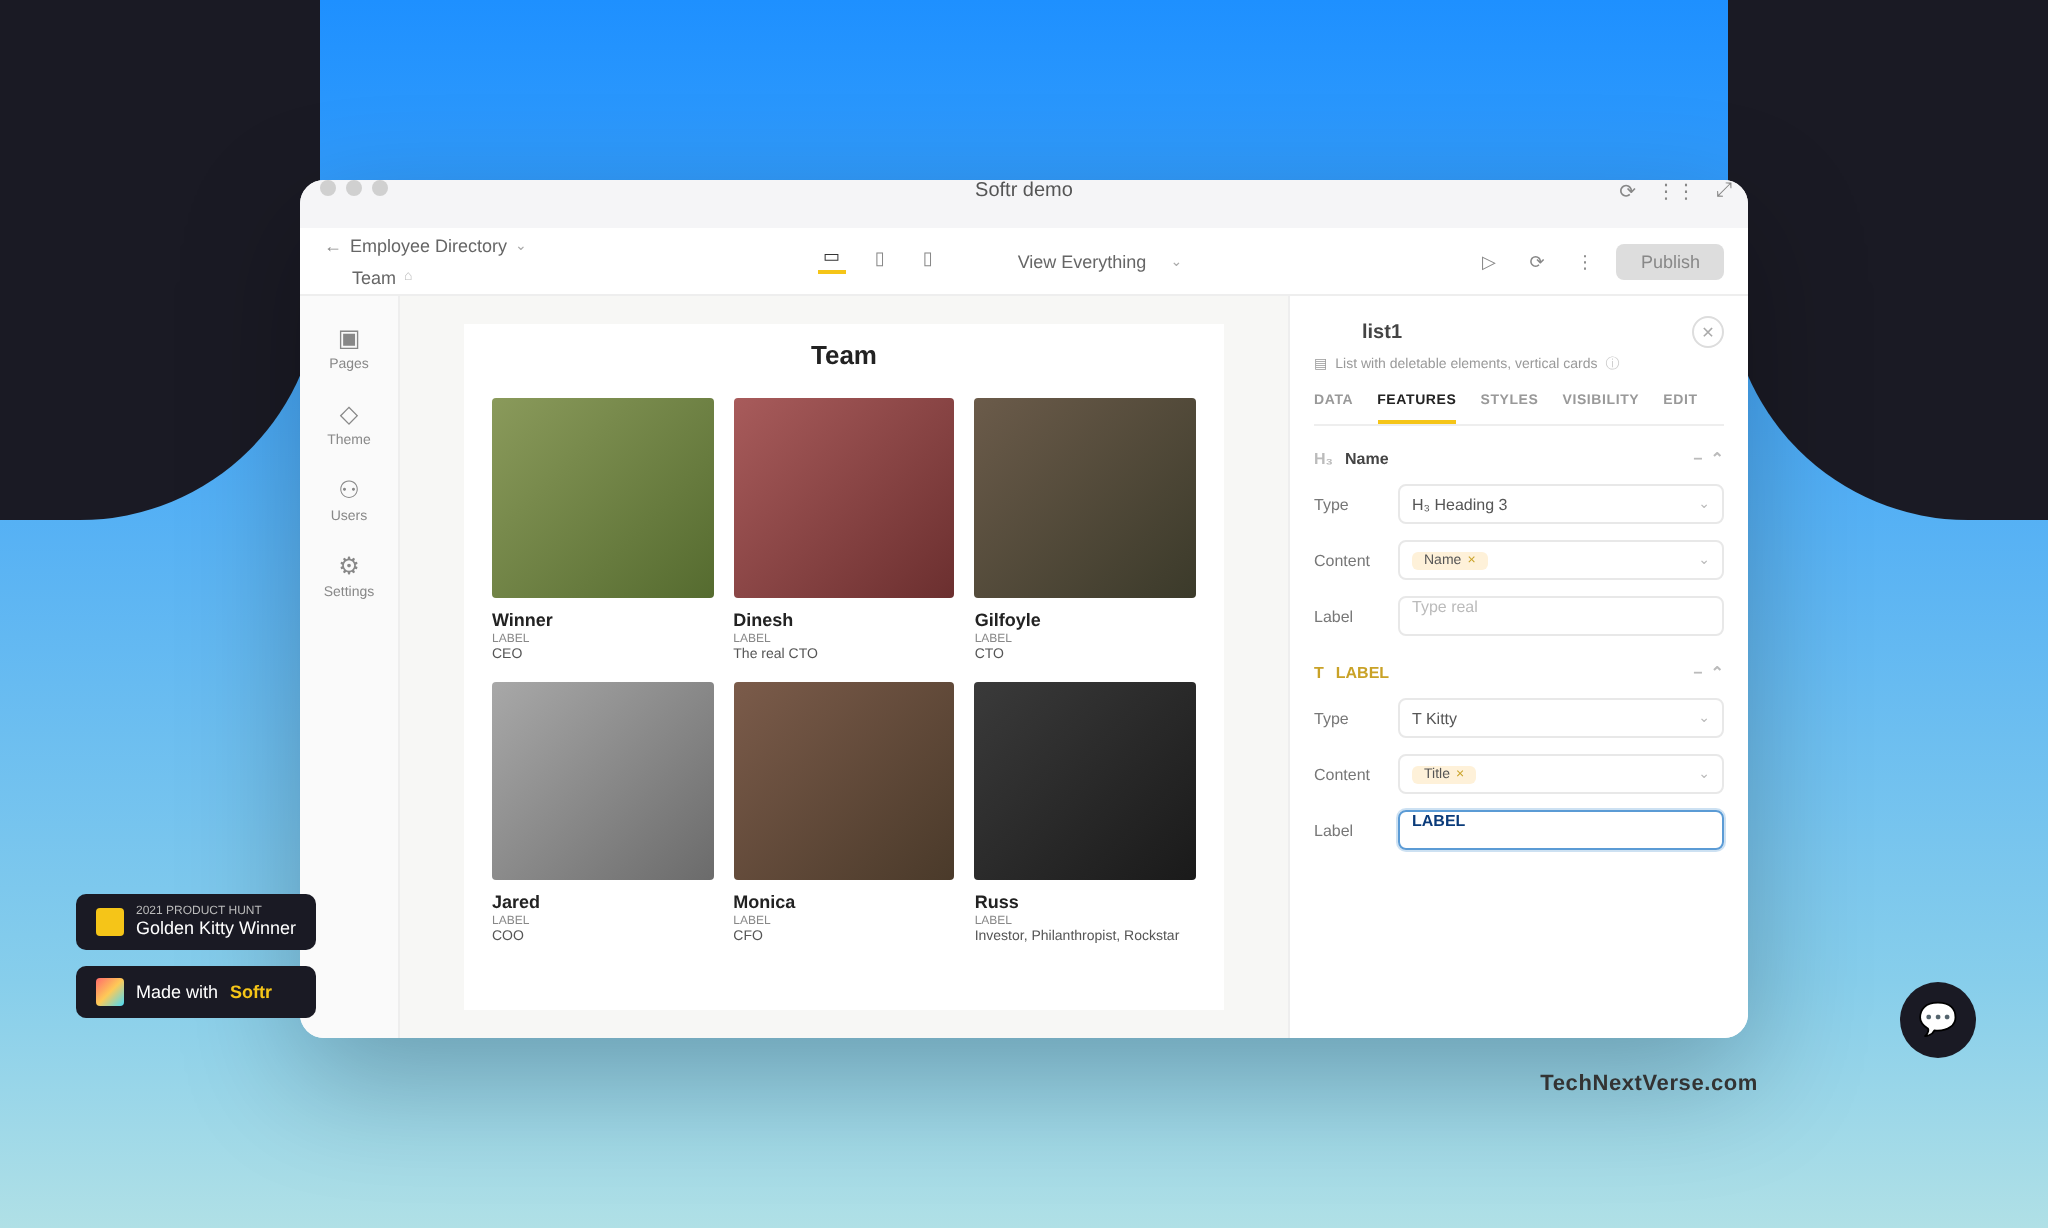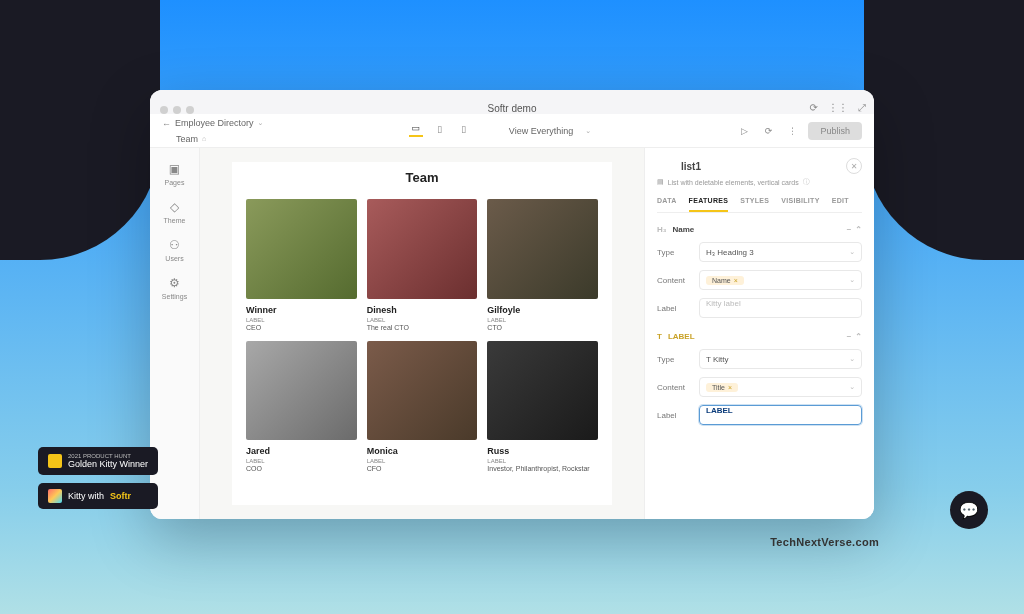--- a/index.html
+++ b/index.html
@@ -1,21 +1,21 @@
 <!DOCTYPE html>
 <html><head>
 <meta charset="utf-8">
 <style>
 * { margin: 0; padding: 0; box-sizing: border-box; font-family: -apple-system, BlinkMacSystemFont, 'Segoe UI', sans-serif; }
 body { width: 1024px; height: 614px; background: linear-gradient(180deg, #1e90ff 0%, #87ceeb 80%, #b0e0e6 100%); position: relative; overflow: hidden; }
 .dark-shape { position: absolute; top: 0; width: 160px; height: 260px; background: #1a1a24; }
 .dark-shape.left { left: 0; border-radius: 0 0 120px 0; }
 .dark-shape.right { right: 0; border-radius: 0 0 0 120px; }
 .app-window { position: absolute; top: 90px; left: 150px; right: 150px; bottom: 95px; background: #fff; border-radius: 12px; display: flex; flex-direction: column; overflow: hidden; box-shadow: 0 20px 60px rgba(0,0,0,.25); }
-.title-bar { height: 24px; background: #f5f5f7; display: flex; align-items: flex-end; padding: 0 10px; gap: 5px; position: relative; }
+.title-bar { height: 24px; background: #f5f5f7; display: flex; align-items: flex-start; padding: 0 10px; gap: 5px; position: relative; }
 .traffic-dot { width: 8px; height: 8px; border-radius: 50%; background: #d0d0d0; }
 .title-text { position: absolute; left: 50%; transform: translateX(-50%); font-size: 10px; color: #555; }
 .title-actions { position: absolute; right: 8px; display: flex; gap: 10px; color: #888; font-size: 10px; }
 .top-bar { height: 34px; border-bottom: 1px solid #eee; display: flex; align-items: center; padding: 0 12px; gap: 8px; font-size: 9px; color: #555; }
 .top-bar .spacer { flex: 1; }
 .device-icons { display: flex; gap: 10px; border-bottom: 2px solid transparent; }
 .device-icon { width: 14px; height: 14px; display: flex; align-items: center; justify-content: center; cursor: pointer; color: #888; padding-bottom: 2px; }
 .device-icon.active { border-bottom: 2px solid #f5c518; color: #333; }
 .view-dropdown { margin-left: 30px; display: flex; align-items: center; gap: 12px; color: #666; cursor: pointer; }
 .publish-btn { background: #ddd; color: #888; font-size: 9px; padding: 4px 12px; border-radius: 4px; cursor: pointer; }
@@ -225,21 +225,21 @@
             <span class="content-chip">
               <span>Name</span>
               <span class="x">×</span>
             </span>
             <span class="chev">⌄</span>
           </div>
         </div>
         <div class="rp-row">
           <div class="rl">Label</div>
           <div class="rp-input">
-            <span class="rp-input-ph">Kitty label</span>
+            <span class="rp-input-ph">Type real</span>
           </div>
         </div>
       </div>
 
       <div class="rp-section">
         <div class="rp-section-head">
           <span style="color:#c9a227">T</span>
           <span class="sec-label-head">LABEL</span>
           <span class="sec-actions">
             <span>−</span>
@@ -277,21 +277,21 @@
 <div class="badge-row">
   <div class="badge">
     <div class="trophy"></div>
     <div>
       <span class="tiny">2021 PRODUCT HUNT</span>
       <span>Golden Kitty Winner</span>
     </div>
   </div>
   <div class="badge">
     <div class="softr-logo"></div>
-    <span>Kitty with</span>
+    <span>Made with</span>
     <span class="y">Softr</span>
   </div>
 </div>
 
 <div class="chat-fab">
   <span>💬</span>
 </div>
 
 <div class="watermark">TechNextVerse.com</div>
 

